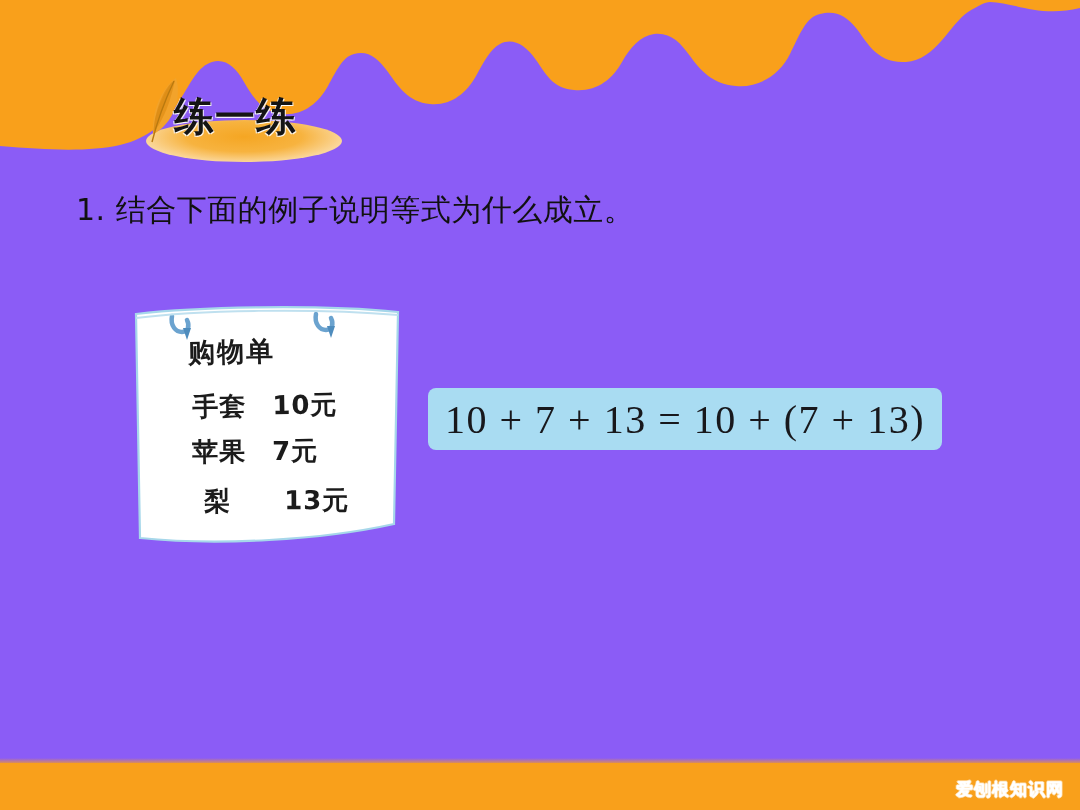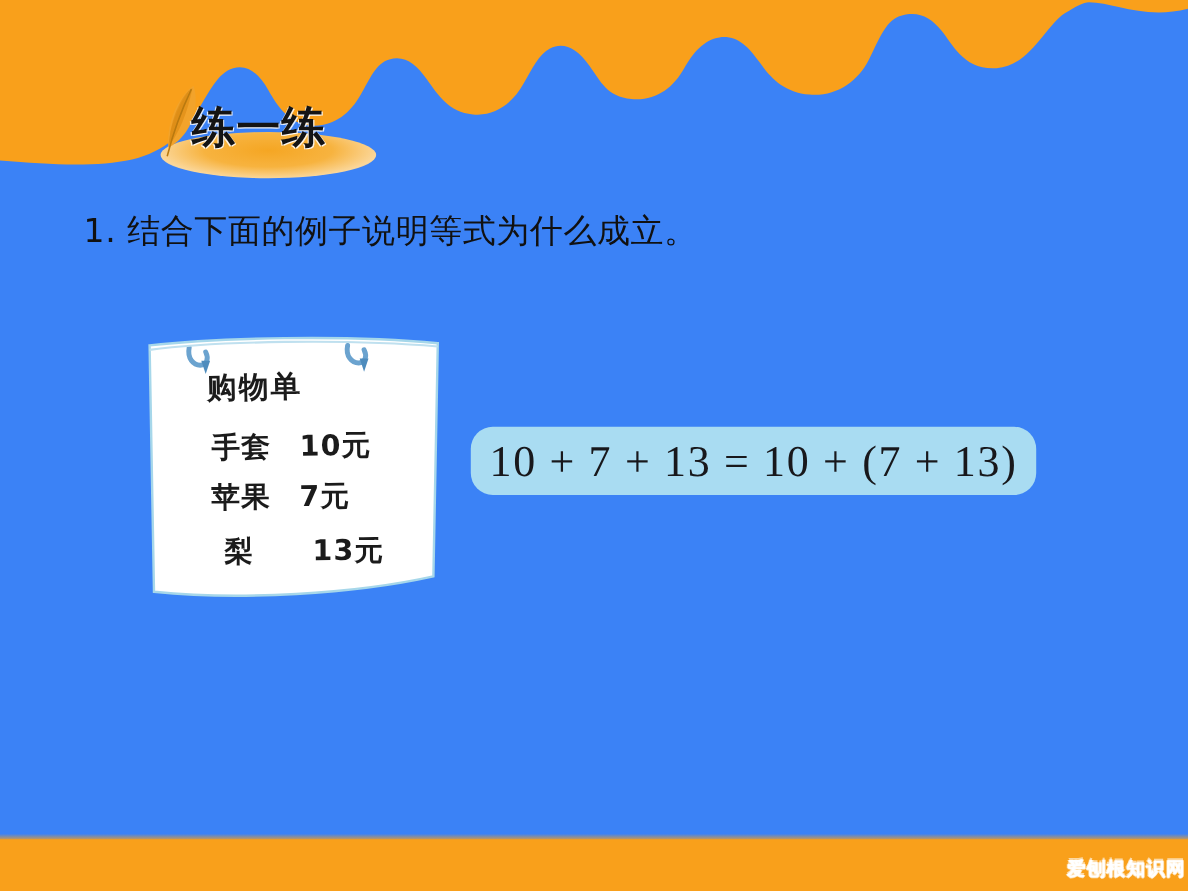--- a/index.html
+++ b/index.html
@@ -11,21 +11,21 @@
     width: 1080px;
     height: 810px;
     position: relative;
     overflow: hidden;
     font-family: "Liberation Sans", sans-serif;
   }
 
   .slide {
     position: absolute;
     inset: 0;
-    background: #3b82f6;
+    background: #8b5cf6;
   }
 
   
   .top-deco {
     position: absolute;
     left: 0;
     top: 0;
     width: 1080px;
     height: 160px;
     pointer-events: none;
@@ -128,21 +128,21 @@
   .note-row-3 { left: 62px; top: 182px; transform: rotate(-0.4deg); }
 
   
   .eq-box {
     position: absolute;
     left: 428px;
     top: 388px;
     width: 514px;
     height: 62px;
     background: #a9dcf2;
-    border-radius: 20px;
+    border-radius: 8px;
     display: flex;
     align-items: center;
     justify-content: center;
   }
   .eq-text {
     font-family: "Liberation Serif", serif;
     font-size: 40px;
     color: #18181c;
     letter-spacing: 1.5px;
     white-space: nowrap;
@@ -160,21 +160,21 @@
   .bottom-bar-fade {
     position: absolute;
     left: 0;
     top: 758px;
     width: 1080px;
     height: 6px;
     background: linear-gradient(to bottom, rgba(249,160,27,0) 0%, rgba(249,160,27,0.85) 100%);
   }
   .watermark {
     position: absolute;
-    right: 2px;
+    right: 16px;
     top: 778px;
     font-family: "DejaVu Sans", sans-serif;
     font-size: 17px;
     font-weight: bold;
     color: #ffffff;
     letter-spacing: 1px;
     text-shadow:
       1px 0 0 rgba(255,255,255,0.6), -1px 0 0 rgba(255,255,255,0.6),
       0 1px 0 rgba(255,255,255,0.6), 0 -1px 0 rgba(255,255,255,0.6);
     white-space: nowrap;

